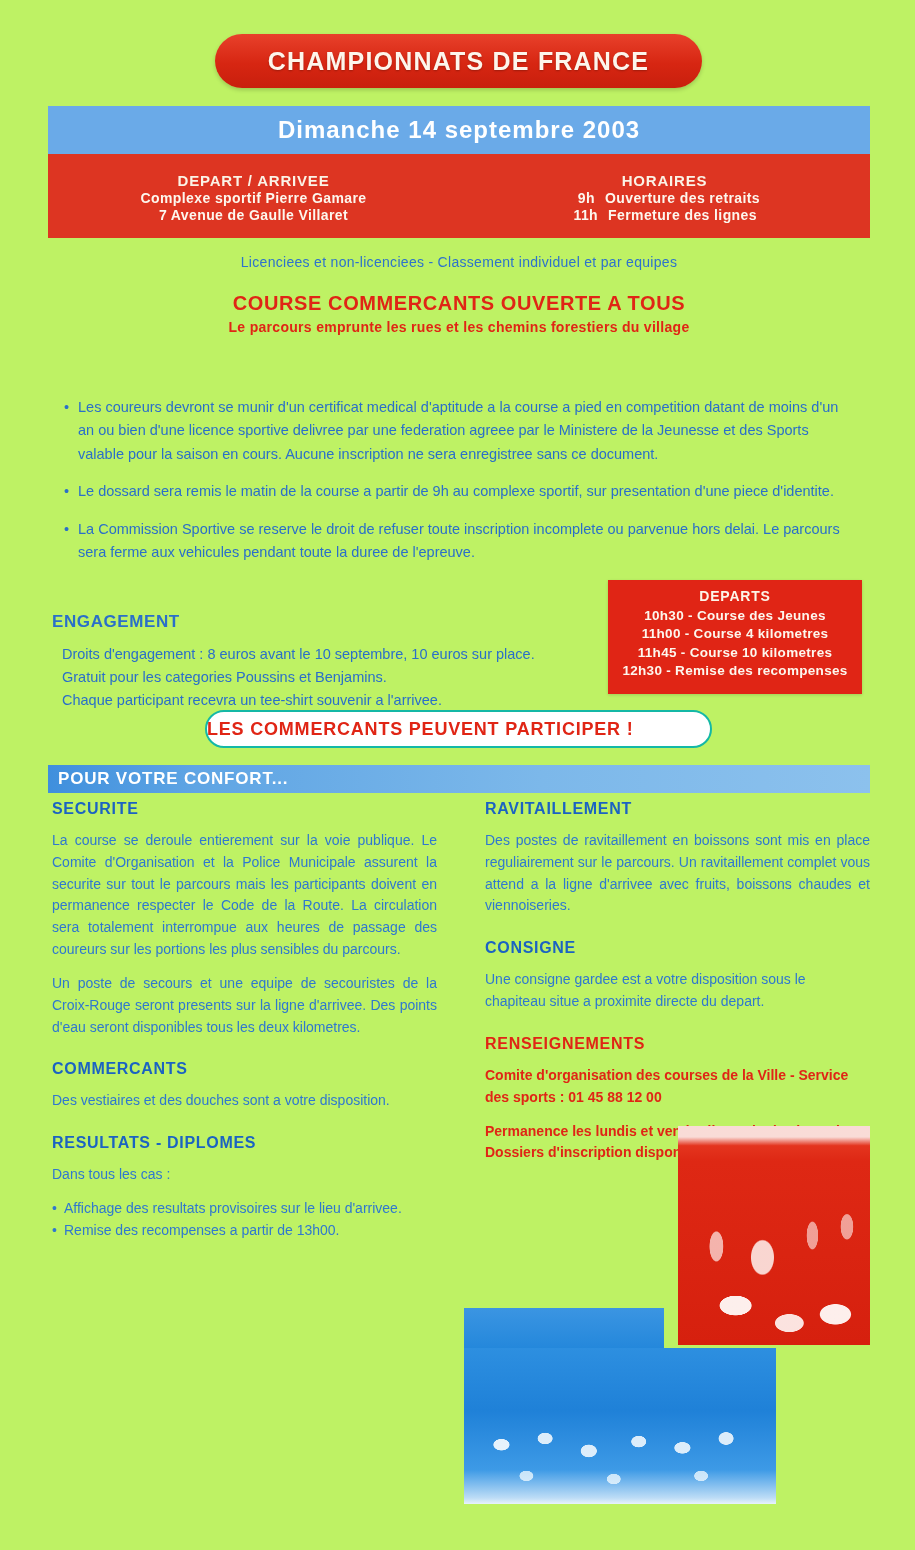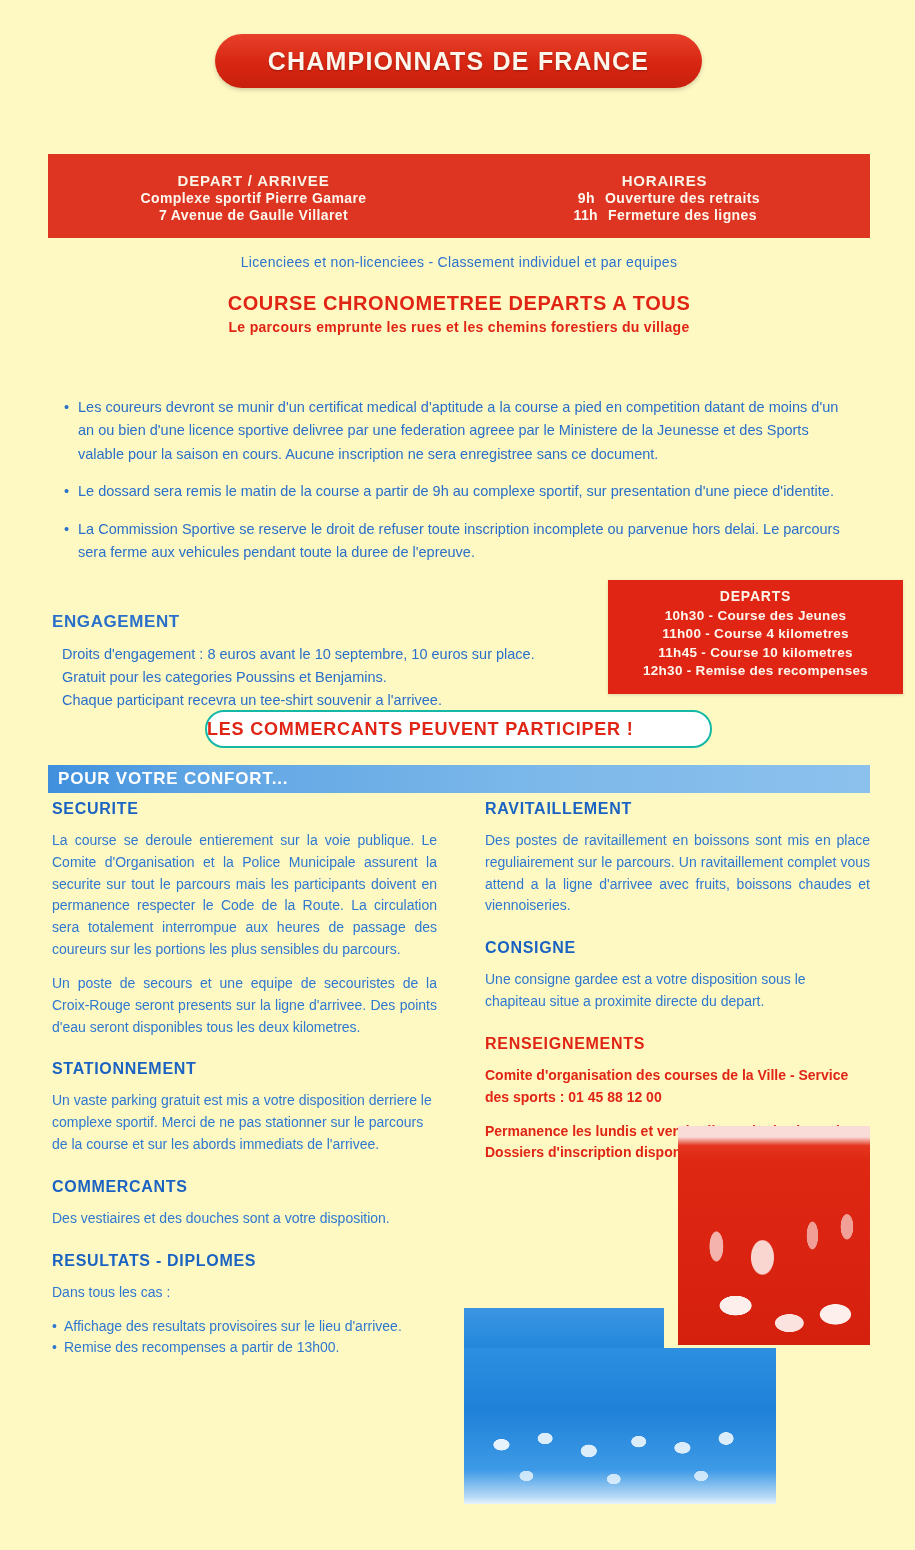--- a/index.html
+++ b/index.html
@@ -9,21 +9,21 @@
     height: 1550px;
     background: #ffffff;
     font-family: "Liberation Sans", sans-serif;
     overflow: hidden;
   }
 
   .poster {
     position: relative;
     width: 915px;
     height: 1550px;
-    background: #fef9c3;
+    background: #bef264;
   }
 
   
   .title-pill {
     position: absolute;
     left: 215px;
     top: 34px;
     width: 487px;
     height: 54px;
     background: linear-gradient(180deg, #e8412b 0%, #d72612 55%, #c81f0d 100%);
@@ -182,21 +182,21 @@
     font-size: 14.5px;
     line-height: 1.58;
     padding-left: 10px;
   }
 
   
   .red-box {
     position: absolute;
     left: 608px;
     top: 580px;
-    width: 295px;
+    width: 254px;
     height: 114px;
     background: #e02515;
     padding: 8px 6px 6px;
     text-align: center;
     box-shadow: 0 1px 3px rgba(0,0,0,0.15);
   }
   .red-box-title {
     color: #fdf5e9;
     font-size: 14px;
     font-weight: bold;
@@ -348,20 +348,23 @@
 </style>
 </head>
 <body>
 
 <div class="poster">
 
   <div class="title-pill">
     <span class="title-pill-text">CHAMPIONNATS DE FRANCE</span>
   </div>
 
+  <div class="date-band">
+    <span class="date-band-text">Dimanche 14 septembre 2003</span>
+  </div>
 
   <div class="info-band">
     <div class="info-col">
       <div class="info-col-title">DEPART / ARRIVEE</div>
       <div class="info-line">Complexe sportif Pierre Gamare</div>
       <div class="info-line">7 Avenue de Gaulle Villaret</div>
     </div>
     <div class="info-col">
       <div class="info-col-title">HORAIRES</div>
       <div class="info-line with-tag">
@@ -370,21 +373,21 @@
       </div>
       <div class="info-line with-tag">
         <span class="info-tag">11h</span>
         <span>Fermeture des lignes</span>
       </div>
     </div>
   </div>
 
   <div class="intro">
     <div class="intro-sub">Licenciees et non-licenciees - Classement individuel et par equipes</div>
-    <div class="intro-head-red">COURSE CHRONOMETREE DEPARTS A TOUS</div>
+    <div class="intro-head-red">COURSE COMMERCANTS OUVERTE A TOUS</div>
     <div class="intro-sub-red">Le parcours emprunte les rues et les chemins forestiers du village</div>
   </div>
 
   <div class="body-copy">
     <div class="bullet">
       <p>Les coureurs devront se munir d'un certificat medical d'aptitude a la course a pied en competition datant de moins d'un an ou bien d'une licence sportive delivree par une federation agreee par le Ministere de la Jeunesse et des Sports valable pour la saison en cours. Aucune inscription ne sera enregistree sans ce document.</p>
     </div>
     <div class="bullet">
       <p>Le dossard sera remis le matin de la course a partir de 9h au complexe sportif, sur presentation d'une piece d'identite.</p>
     </div>
@@ -421,26 +424,20 @@
     <div class="col">
 
       <div class="sec">
         <div class="sec-title">SECURITE</div>
         <div class="sec-body justified">
           <p>La course se deroule entierement sur la voie publique. Le Comite d'Organisation et la Police Municipale assurent la securite sur tout le parcours mais les participants doivent en permanence respecter le Code de la Route. La circulation sera totalement interrompue aux heures de passage des coureurs sur les portions les plus sensibles du parcours.</p>
           <p>Un poste de secours et une equipe de secouristes de la Croix-Rouge seront presents sur la ligne d'arrivee. Des points d'eau seront disponibles tous les deux kilometres.</p>
         </div>
       </div>
 
-      <div class="sec">
-        <div class="sec-title">STATIONNEMENT</div>
-        <div class="sec-body">
-          <p>Un vaste parking gratuit est mis a votre disposition derriere le complexe sportif. Merci de ne pas stationner sur le parcours de la course et sur les abords immediats de l'arrivee.</p>
-        </div>
-      </div>
 
       <div class="sec">
         <div class="sec-title">COMMERCANTS</div>
         <div class="sec-body">
           <p>Des vestiaires et des douches sont a votre disposition.</p>
         </div>
       </div>
 
       <div class="sec">
         <div class="sec-title">RESULTATS - DIPLOMES</div>

